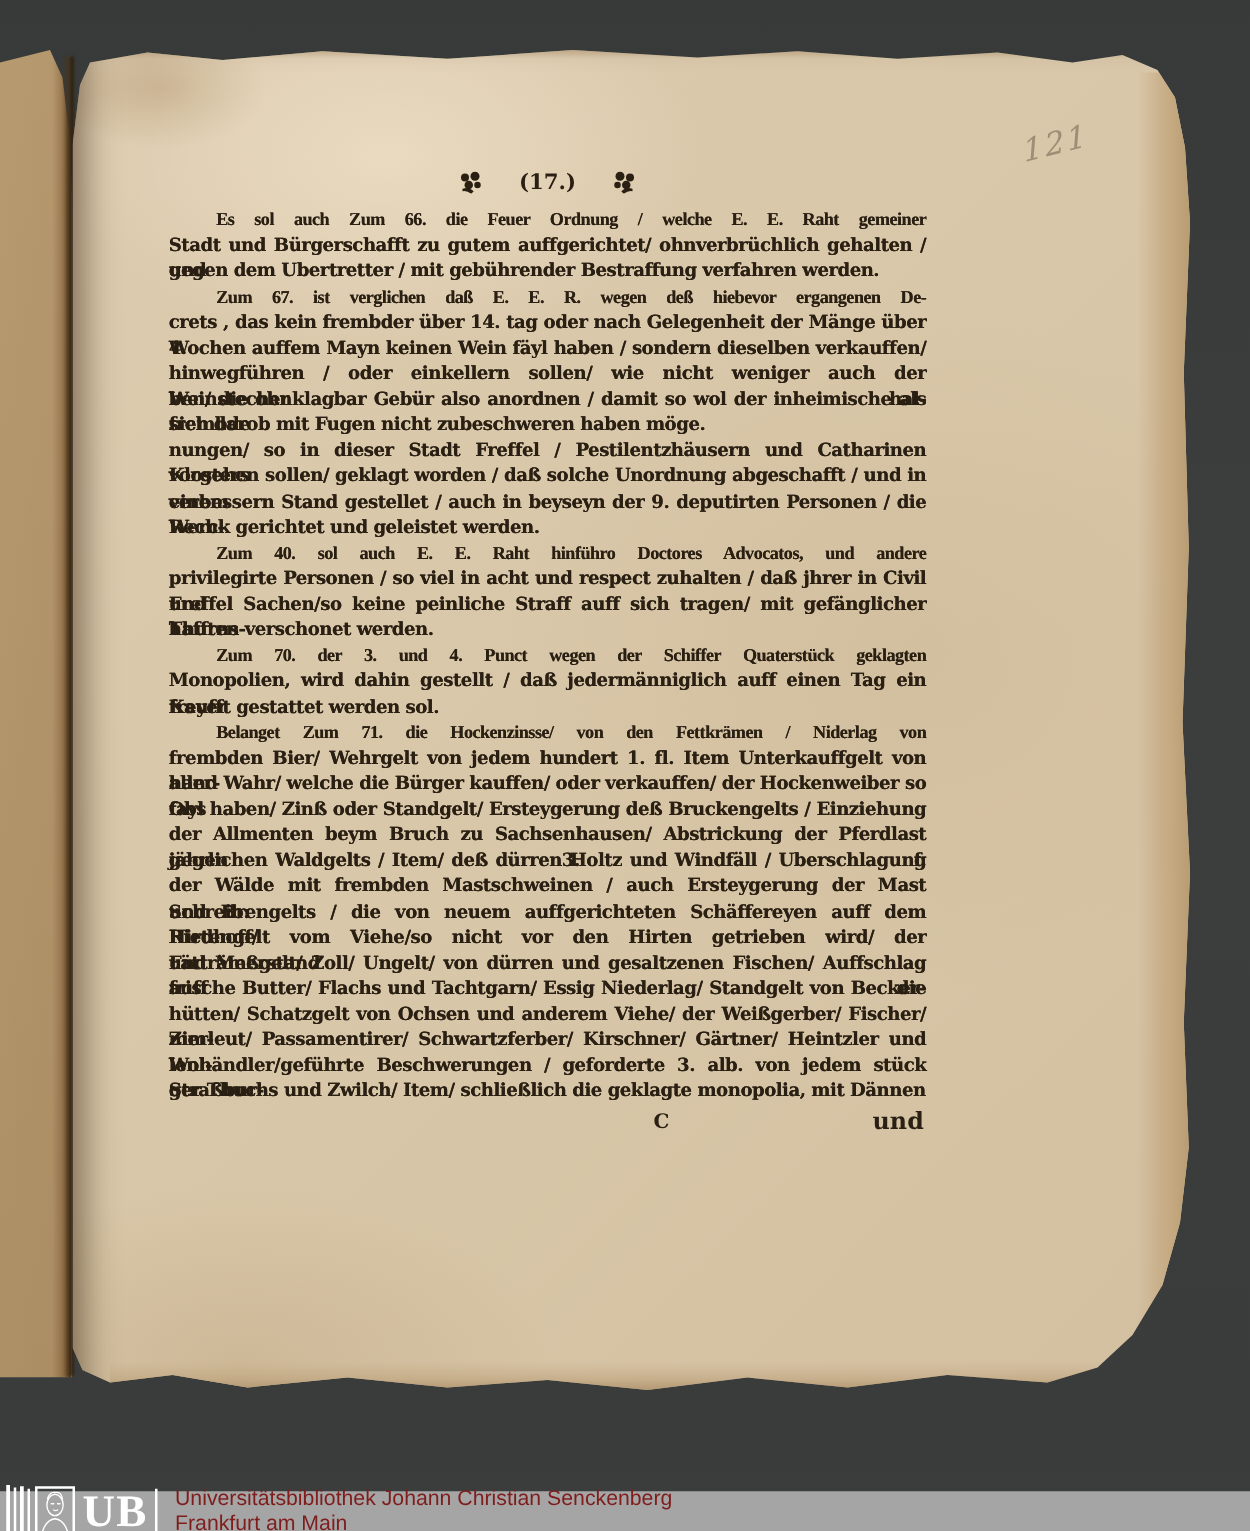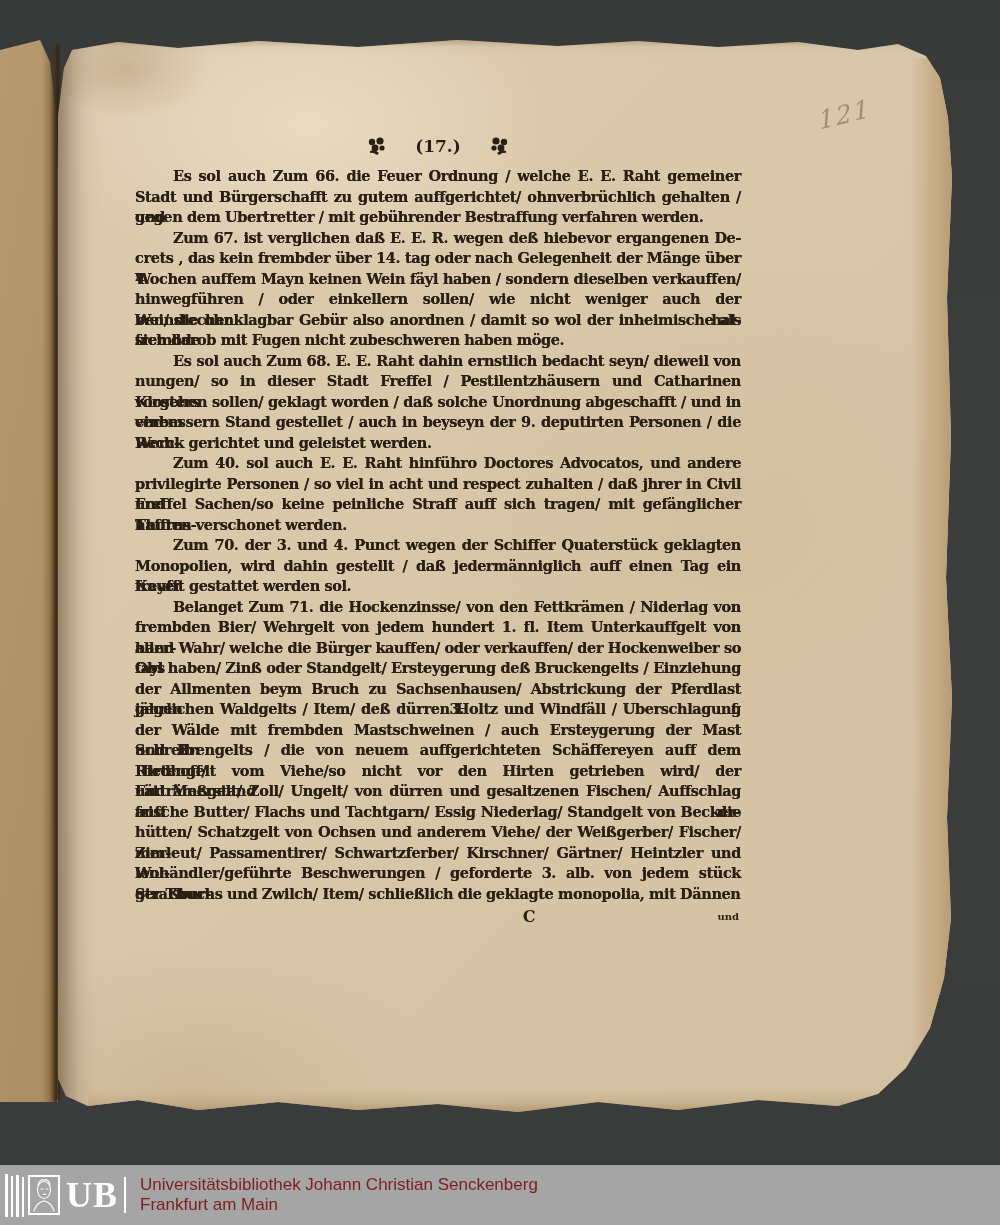--- a/index.html
+++ b/index.html
@@ -79,28 +79,28 @@
   .fleuron{display:inline-block;width:20px;height:18px;}
   .fleuron svg{display:block;width:100%;height:100%;}
   .tline{
     height:20.5px;
     font:700 14.5px/20.5px "DejaVu Serif",serif;
     letter-spacing:-0.4px;
     color:#291f12;
     text-shadow:0 0 .4px rgba(35,25,12,.85);
   }
   .tline.just{text-align:justify;text-align-last:justify;}
-  .tline.indent{padding-left:38px;}
+  .tline.indent{padding-left:38px;font-family:Liberation Serif, serif;}
   .sig-row{position:relative;height:22px;margin-top:2px;font:700 16px/22px "DejaVu Serif",serif;}
   .sig-c{position:absolute;left:64%;}
-  .catchword{position:absolute;right:2px;font-size:10px;}
+  .catchword{position:absolute;right:2px;font-size:19px;}
 
   
   .footer-bar{
-    position:absolute;left:0;right:0;bottom:0;height:60px;
+    position:absolute;left:0;right:0;bottom:0;height:32px;
     background:#a5a5a5;
     display:flex;align-items:center;
   }
   .logo{display:flex;align-items:center;height:100%;margin-left:5px;}
   .logo-bars{display:flex;gap:3px;height:44px;align-items:stretch;margin-right:4px;}
   .logo-bars i{display:block;width:2.5px;background:#fff;}
   .logo-bars i:nth-child(1){margin-top:1px;}
   .logo-bars i:nth-child(2){margin-top:3px;}
   .logo-bars i:nth-child(3){margin-top:2px;}
   .logo-bars i:nth-child(4){margin-top:4px;}
@@ -160,21 +160,20 @@
       <div class="text-block">
           <div class="tline indent just">Es sol auch Zum 66. die Feuer Ordnung / welche E. E. Raht gemeiner</div>
           <div class="tline just">Stadt und Bürgerschafft zu gutem auffgerichtet/ ohnverbrüchlich gehalten / und</div>
           <div class="tline">gegen dem Ubertretter / mit gebührender Bestraffung verfahren werden.</div>
           <div class="tline indent just">Zum 67. ist verglichen daß E. E. R. wegen deß hiebevor ergangenen De-</div>
           <div class="tline just">crets , das kein frembder über 14. tag oder nach Gelegenheit der Mänge über 4.</div>
           <div class="tline just">Wochen auffem Mayn keinen Wein fäyl haben / sondern dieselben verkauffen/</div>
           <div class="tline just">hinwegführen / oder einkellern sollen/ wie nicht weniger auch der Weinstecher hal-</div>
           <div class="tline just">ben/ die ohnklagbar Gebür also anordnen / damit so wol der inheimische als frembde</div>
           <div class="tline">sich darob mit Fugen nicht zubeschweren haben möge.</div>
-          <div class="tline indent just">Es sol auch Zum 68. E. E. Raht dahin ernstlich bedacht seyn/ dieweil von</div>
           <div class="tline just">nungen/ so in dieser Stadt Freffel / Pestilentzhäusern und Catharinen Klosters</div>
           <div class="tline just">vorgehen sollen/ geklagt worden / daß solche Unordnung abgeschafft / und in einem</div>
           <div class="tline just">verbessern Stand gestellet / auch in beyseyn der 9. deputirten Personen / die Rech-</div>
           <div class="tline">Werck gerichtet und geleistet werden.</div>
           <div class="tline indent just">Zum 40. sol auch E. E. Raht hinführo Doctores Advocatos, und andere</div>
           <div class="tline just">privilegirte Personen / so viel in acht und respect zuhalten / daß jhrer in Civil und</div>
           <div class="tline just">Freffel Sachen/so keine peinliche Straff auff sich tragen/ mit gefänglicher Thurns-</div>
           <div class="tline">hafften verschonet werden.</div>
           <div class="tline indent just">Zum 70. der 3. und 4. Punct wegen der Schiffer Quaterstück geklagten</div>
           <div class="tline just">Monopolien, wird dahin gestellt / daß jedermänniglich auff einen Tag ein freyer</div>

